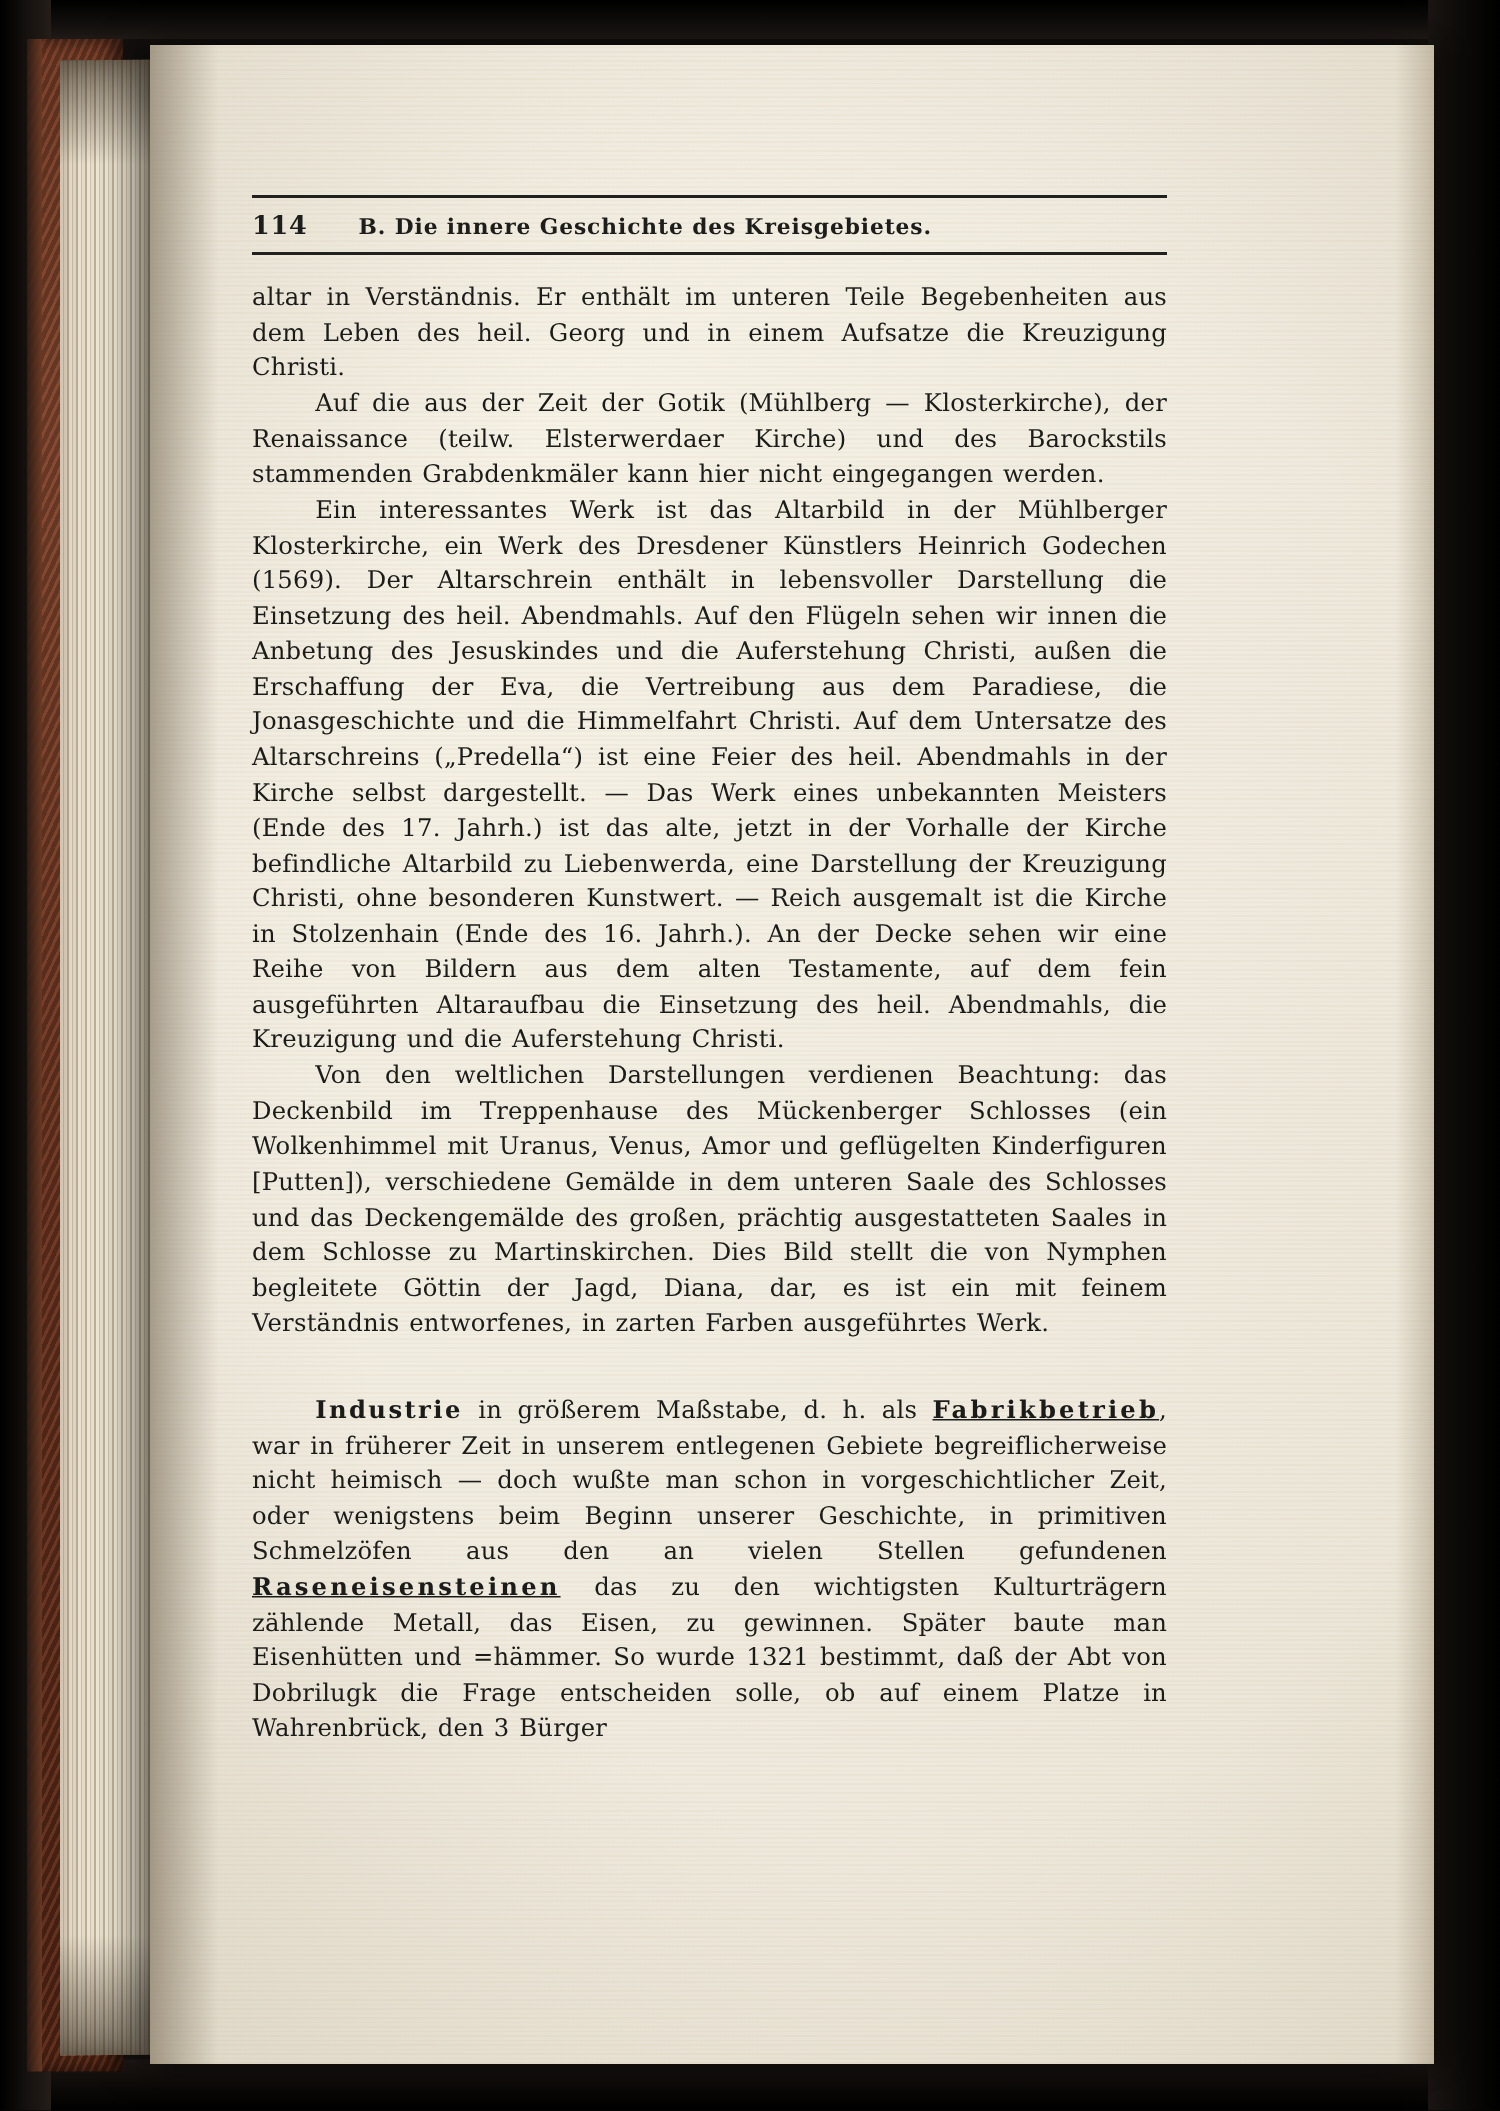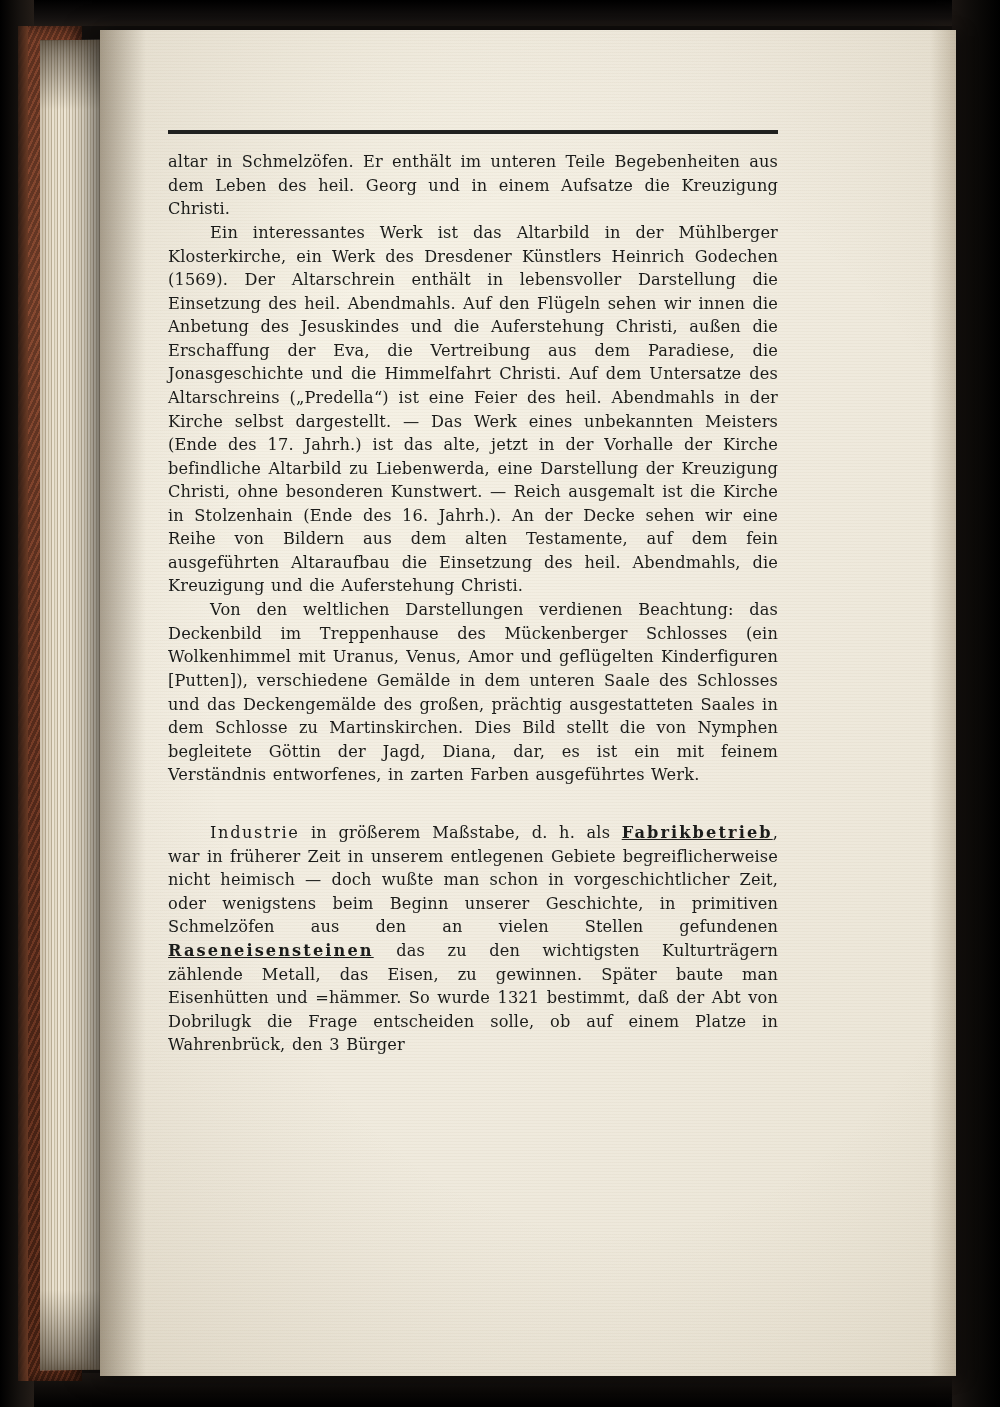--- a/index.html
+++ b/index.html
@@ -184,21 +184,21 @@
   }
   .body p.noindent {
     text-indent: 0;
   }
   .sp-out {
     letter-spacing: 2.1px;
     font-weight: 600;
     text-decoration: underline;
   }
   .bold-lead {
-    font-weight: 400;
+    font-weight: 700;
     letter-spacing: 1.6px;
   }
   .gap {
     height: 34px;
   }
 
   
   .ink-fade {
     position: absolute;
     inset: 0;
@@ -226,24 +226,29 @@
   <div class="leaf">
     <div class="leaf-gutter"></div>
     <div class="leaf-fore"></div>
     <div class="leaf-grain"></div>
     <div class="ink-fade"></div>
   </div>
 
   <div class="type-block">
 
     <div class="rule"></div>
+    <div class="running-head">
+      <span class="folio">114</span>
+      <span class="head-title">B. Die innere Geschichte des Kreisgebietes.</span>
+    </div>
     <div class="rule"></div>
 
     <div class="body">
-      <p class="noindent">altar in Schmelzöfen. Er enthält im unteren Teile Begebenheiten aus dem Leben des heil. Georg und in einem Aufsatze die Kreuzigung Christi.</p>
+      <p class="noindent">altar in Verständnis. Er enthält im unteren Teile Begebenheiten aus dem Leben des heil. Georg und in einem Aufsatze die Kreuzigung Christi.</p>
+      <p>Auf die aus der Zeit der Gotik (Mühlberg — Klosterkirche), der Renaissance (teilw. Elsterwerdaer Kirche) und des Barockstils stammenden Grabdenkmäler kann hier nicht eingegangen werden.</p>
       <p>Ein interessantes Werk ist das Altarbild in der Mühlberger Klosterkirche, ein Werk des Dresdener Künstlers Heinrich Godechen (1569). Der Altarschrein enthält in lebensvoller Darstellung die Einsetzung des heil. Abendmahls. Auf den Flügeln sehen wir innen die Anbetung des Jesuskindes und die Auferstehung Christi, außen die Erschaffung der Eva, die Vertreibung aus dem Paradiese, die Jonasgeschichte und die Himmelfahrt Christi. Auf dem Untersatze des Altarschreins („Predella“) ist eine Feier des heil. Abendmahls in der Kirche selbst dargestellt. — Das Werk eines unbekannten Meisters (Ende des 17. Jahrh.) ist das alte, jetzt in der Vorhalle der Kirche befindliche Altarbild zu Liebenwerda, eine Darstellung der Kreuzigung Christi, ohne besonderen Kunstwert. — Reich ausgemalt ist die Kirche in Stolzenhain (Ende des 16. Jahrh.). An der Decke sehen wir eine Reihe von Bildern aus dem alten Testamente, auf dem fein ausgeführten Altaraufbau die Einsetzung des heil. Abendmahls, die Kreuzigung und die Auferstehung Christi.</p>
       <p>Von den weltlichen Darstellungen verdienen Beachtung: das Deckenbild im Treppenhause des Mückenberger Schlosses (ein Wolkenhimmel mit Uranus, Venus, Amor und geflügelten Kinderfiguren [Putten]), verschiedene Gemälde in dem unteren Saale des Schlosses und das Deckengemälde des großen, prächtig ausgestatteten Saales in dem Schlosse zu Martinskirchen. Dies Bild stellt die von Nymphen begleitete Göttin der Jagd, Diana, dar, es ist ein mit feinem Verständnis entworfenes, in zarten Farben ausgeführtes Werk.</p>
 
       <div class="gap"></div>
 
       <p><span class="bold-lead">Industrie</span><span> in größerem Maßstabe, d. h. als </span><span class="sp-out">Fabrikbetrieb</span><span>, war in früherer Zeit in unserem entlegenen Gebiete begreiflicherweise nicht heimisch — doch wußte man schon in vorgeschichtlicher Zeit, oder wenigstens beim Beginn unserer Geschichte, in primitiven Schmelzöfen aus den an vielen Stellen gefundenen </span><span class="sp-out">Raseneisensteinen</span><span> das zu den wichtigsten Kulturträgern zählende Metall, das Eisen, zu gewinnen. Später baute man Eisenhütten und =hämmer. So wurde 1321 bestimmt, daß der Abt von Dobrilugk die Frage entscheiden solle, ob auf einem Platze in Wahrenbrück, den 3 Bürger</span></p>
     </div>
   </div>
 
 </div>

